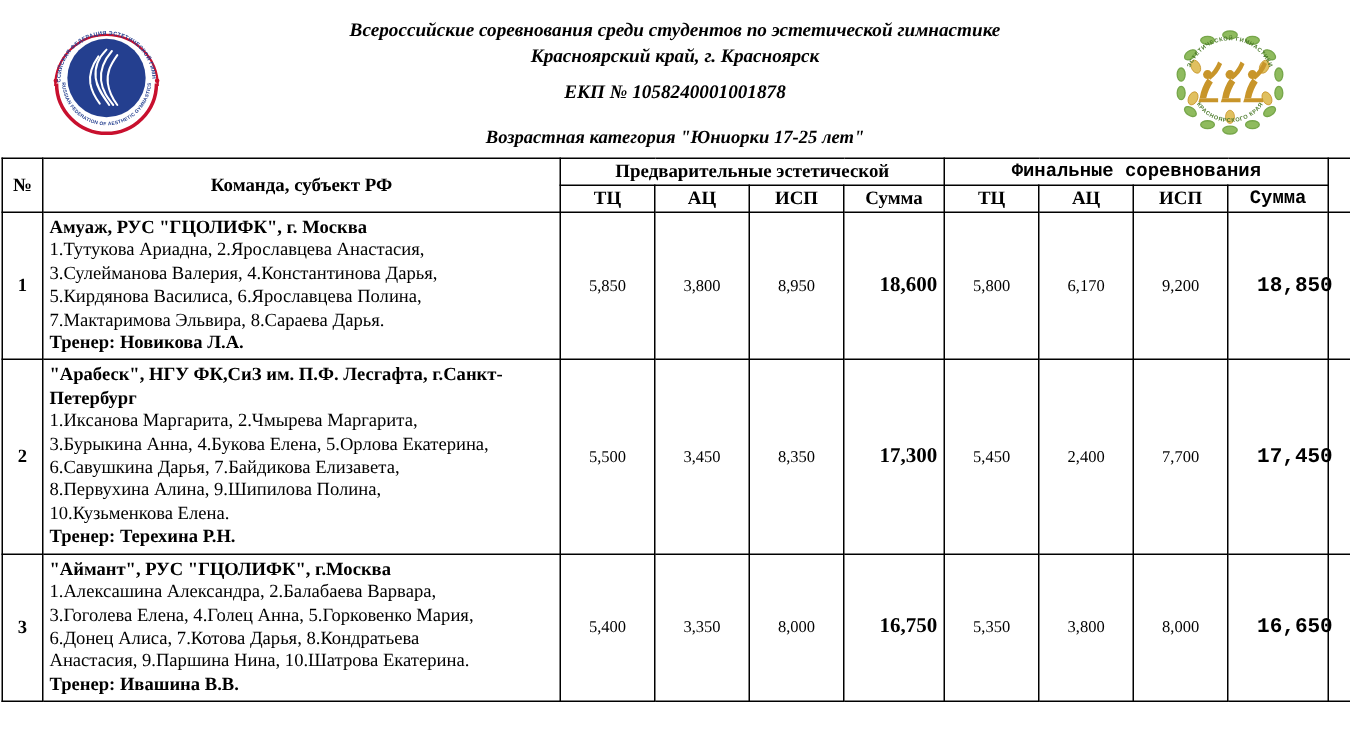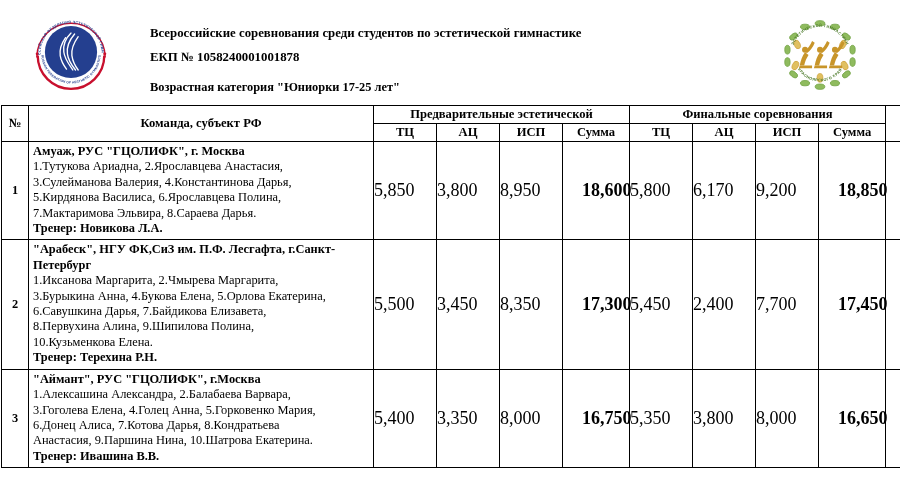--- a/index.html
+++ b/index.html
@@ -18,22 +18,24 @@
 
   
   .doc-header {
     position: relative;
     height: 105px;
     width: 900px;
   }
   .header-text {
     position: absolute;
     left: 150px;
-    top: 25px;
+    top: 12px;
     width: 600px;
+    text-align: center;
+    font-style: italic;
   }
   .title-line {
     font-size: 12.8px;
     font-weight: bold;
     line-height: 17px;
     white-space: nowrap;
   }
   .ekp-line {
     font-size: 12.8px;
     font-weight: bold;
@@ -85,21 +87,21 @@
     padding: 1px 2px;
   }
   th.th-group {
     font-size: 12.4px;
   }
   th.th-sub {
     font-size: 12.6px;
   }
   .outer-top { border-top: 2px solid #000; }
   .sec-left { border-left: 2px solid #000; }
-  .sec-right { border-right: 2px solid #000; }
+  .sec-right { border-right: 2px solid #000; font-family: Liberation Mono, monospace; }
   .row-top { border-top: 2px solid #000; }
 
   td.c-num {
     text-align: center;
     font-size: 12.4px;
     font-weight: bold;
   }
   td.c-team {
     text-align: left;
     padding: 2px 3px 3px 4px;
@@ -111,27 +113,27 @@
     font-weight: bold;
     display: block;
   }
   .team-members {
     display: block;
     white-space: pre-line;
   }
   .team-coach { display: block; font-weight: bold; }
 
   td.c-score {
-    text-align: left;
-    font-size: 18px;
+    text-align: center;
+    font-size: 11px;
     font-weight: normal;
   }
   td.c-sum {
-    text-align: left;
-    font-size: 18px;
+    text-align: center;
+    font-size: 14px;
     font-weight: bold;
     padding-left: 19px;
   }
   td.c-total {
     text-align: center;
     font-size: 12.4px;
     font-weight: bold;
   }
 </style>
 </head>
@@ -161,20 +163,21 @@
         <text><textPath href="#arcTopL" startOffset="50%" text-anchor="middle">ВСЕРОССИЙСКАЯ ФЕДЕРАЦИЯ ЭСТЕТИЧЕСКОЙ ГИМНАСТИКИ</textPath></text>
       </g>
       <g font-family="'Liberation Sans', sans-serif" font-size="3.6" fill="#243f8f" font-weight="bold" letter-spacing="0.2">
         <text><textPath href="#arcBotL" startOffset="50%" text-anchor="middle">RUSSIAN FEDERATION OF AESTHETIC GYMNASTICS</textPath></text>
       </g>
     </svg>
   </div>
 
   <div class="header-text">
     <div class="title-line">Всероссийские соревнования среди студентов по эстетической гимнастике</div>
+    <div class="title-line">Красноярский край, г. Красноярск</div>
     <div class="ekp-line">ЕКП № 1058240001001878</div>
     <div class="cat-line">Возрастная категория "Юниорки 17-25 лет"</div>
   </div>
 
   <div class="logo-right">
     <svg viewBox="0 0 100 100" width="96" height="88" aria-hidden="true">
       <defs>
         <path id="arcTopR" d="M 18,50 A 32,32 0 0 1 82,50"></path>
         <path id="arcBotR" d="M 20,50 A 30,30 0 0 0 80,50"></path>
         <g id="gymFig">

